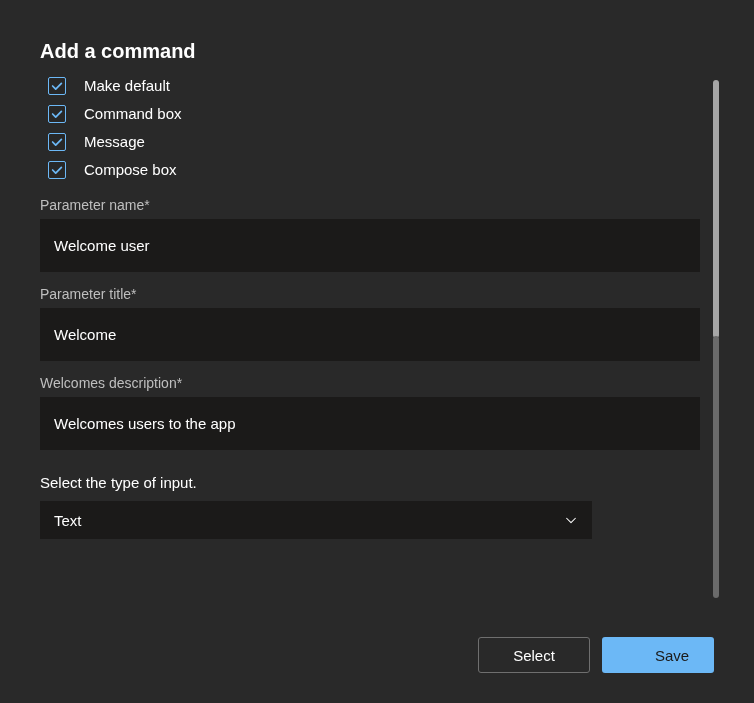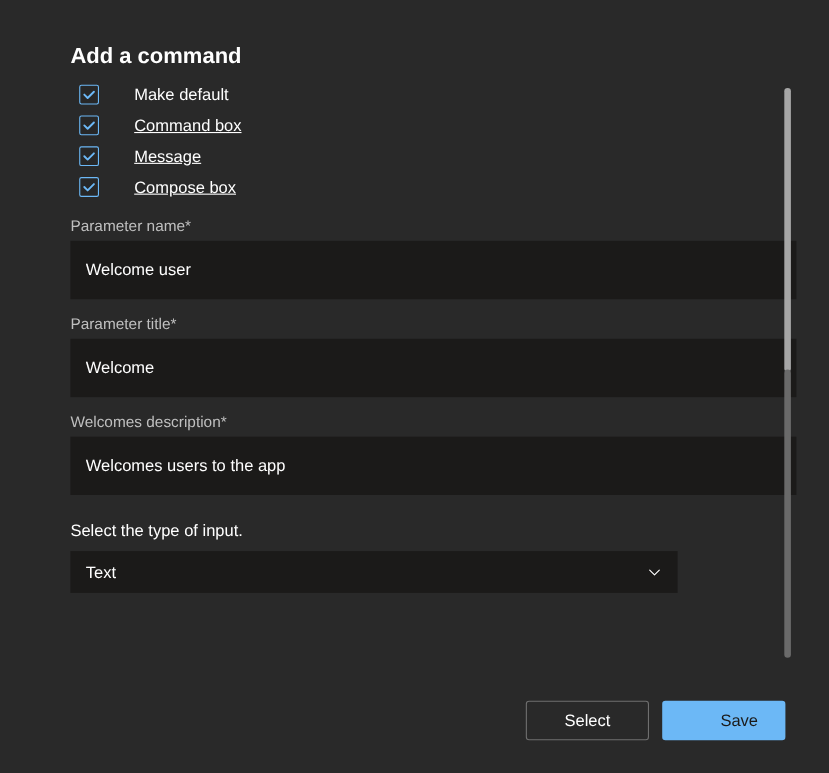--- a/index.html
+++ b/index.html
@@ -13,21 +13,20 @@
       font-family: 'Segoe UI', -apple-system, sans-serif;
       width: 754px;
       height: 703px;
       padding: 40px 40px 30px 40px;
       position: relative;
       overflow: hidden;
     }
     .content-wrap {
       position: relative;
       height: 560px;
-      margin-left: 24px;
     }
     .scrollbar-thumb {
       position: absolute;
       right: -5px;
       top: 40px;
       width: 6px;
       height: 258px;
       background: #a6a6a6;
       border-radius: 3px;
     }
@@ -40,29 +39,27 @@
       background: #6a6a6a;
       border-radius: 3px;
     }
     h1.title {
       font-size: 20px;
       font-weight: 700;
       margin-bottom: 14px;
     }
     .checkbox-row {
       display: flex;
-      align-items: center;
-      gap: 32px;
+      gap: 18px;
       margin-bottom: 10px;
       margin-left: 8px;
     }
     .context-group {
       margin-top: 8px;
       margin-bottom: 18px;
-      text-decoration: underline;
     }
     .checkbox {
       width: 18px;
       height: 18px;
       border: 1px solid #6cb8f6;
       border-radius: 2px;
       background: #272727;
       display: flex;
       align-items: center;
       justify-content: center;

